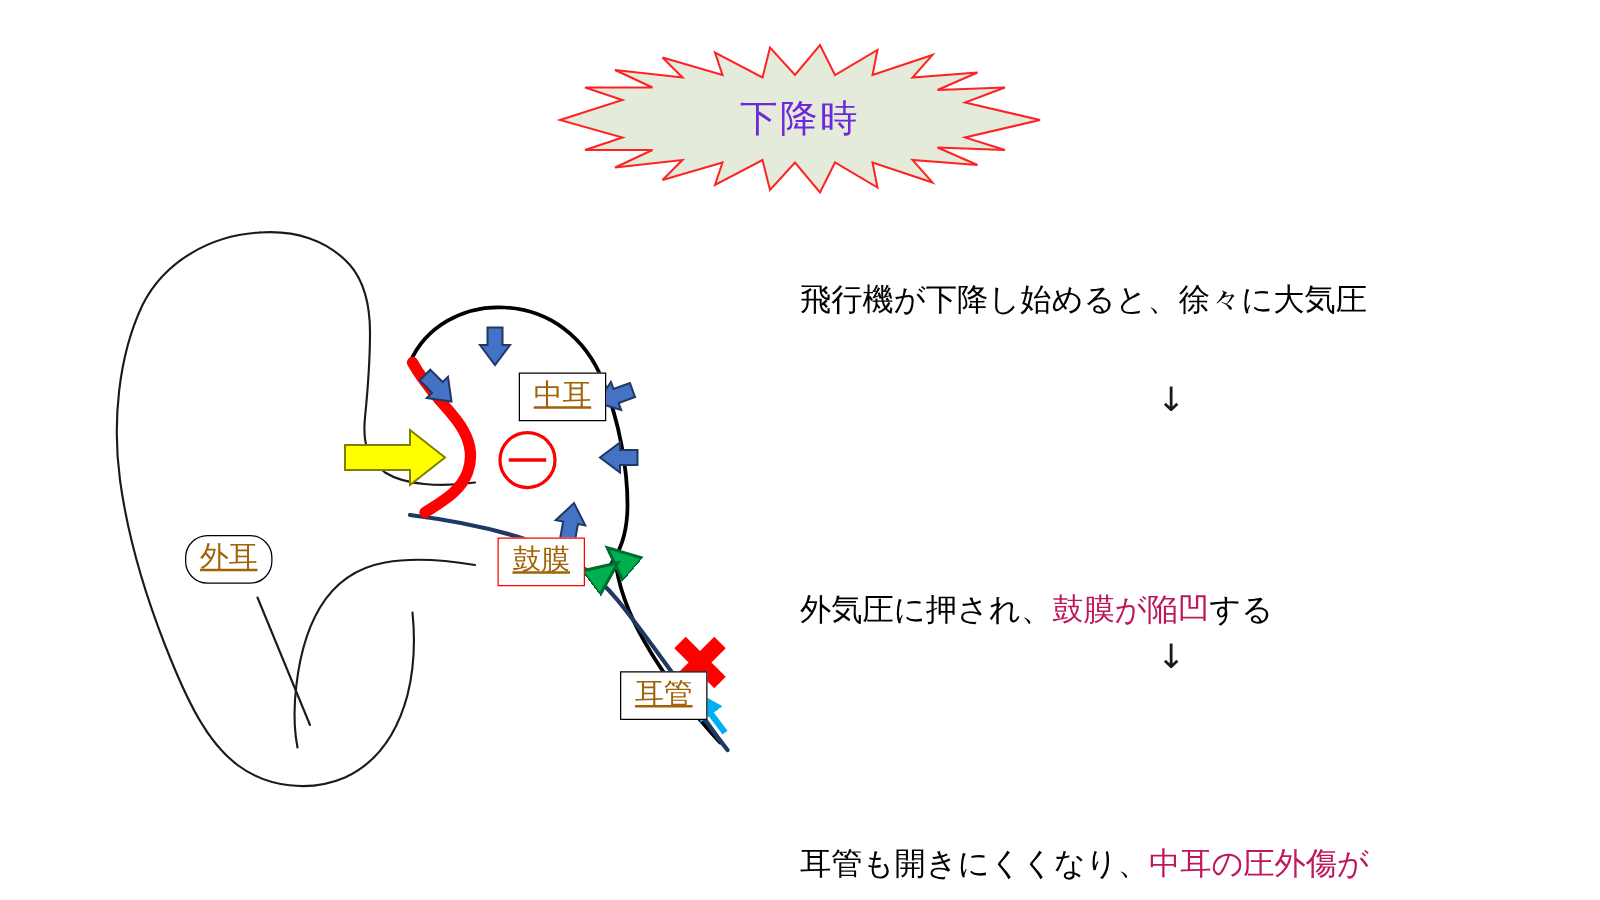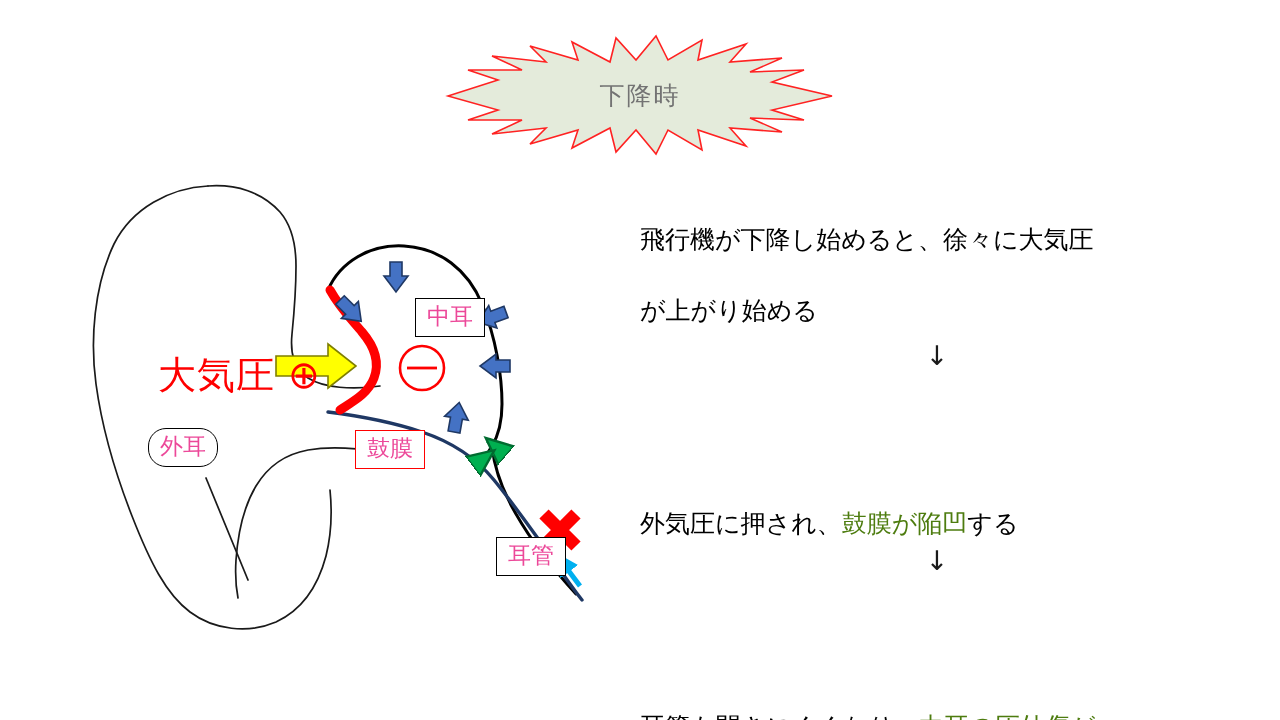--- a/index.html
+++ b/index.html
@@ -28,22 +28,22 @@
   #title-burst svg { display: block; }
   .burst-text {
     position: absolute;
     left: 0;
     top: 0;
     width: 420px;
     height: 130px;
     display: flex;
     align-items: center;
     justify-content: center;
-    color: #737373;
-    font-size: 25px;
+    color: #6d28d9;
+    font-size: 30px;
     letter-spacing: 2px;
     font-family: "DejaVu Sans", "Liberation Sans", sans-serif;
     pointer-events: none;
   }
 
   
   #ear-diagram {
     position: absolute;
     left: 40px;
     top: 170px;
@@ -53,25 +53,26 @@
   #ear-diagram svg { display: block; overflow: visible; }
 
   
   .dg-label {
     position: absolute;
     background: #ffffff;
     border: 1.6px solid #000000;
     font-family: "DejaVu Sans", "Liberation Sans", sans-serif;
     font-size: 23px;
     line-height: 1;
-    color: #ec4899;
+    color: #a16207;
     padding: 6px 11px 8px 11px;
     white-space: nowrap;
-  }
-  .dg-label.red-box { border-color: #ff0000; }
+    text-decoration: underline;
+  }
+  .dg-label.red-box { border-color: #ff0000; margin-left: 43px; }
 
   #label-middle-ear { left: 375px; top: 128px; }
   #label-outer-ear  { left: 108px; top: 258px; border-radius: 18px; }
   #label-eardrum    { left: 315px; top: 260px; }
   #label-tube       { left: 456px; top: 367px; }
 
   .dg-text {
     position: absolute;
     font-family: "DejaVu Sans", "Liberation Sans", sans-serif;
     white-space: nowrap;
@@ -91,21 +92,21 @@
     top: 186px;
     width: 630px;
   }
   .para {
     font-family: "DejaVu Sans", "Liberation Sans", sans-serif;
     font-size: 25px;
     line-height: 1.42;
     color: #000000;
     white-space: pre-line;
   }
-  .para .hl { color: #4d7c0f; }
+  .para .hl { color: #be185d; }
   .arrow-row {
     text-align: center;
     font-size: 27px;
     line-height: 1;
     color: #1a1a1a;
     font-family: "DejaVu Sans", "Liberation Sans", sans-serif;
   }
   #para-1 { margin: 0; }
   #arrow-1 { margin: 14px 0 0 0; padding-right: 36px; }
   #para-2 { margin: 30px 0 0 0; }
@@ -221,28 +222,26 @@
 
     <path d="M540,416 L516,384" stroke="#00b0f0" stroke-width="5" stroke-linecap="butt" marker-end="url(#mk-cyan)" fill="none"></path>
 
   </svg>
 
   <div class="dg-label" id="label-middle-ear">中耳</div>
   <div class="dg-label" id="label-outer-ear">外耳</div>
   <div class="dg-label red-box" id="label-eardrum">鼓膜</div>
   <div class="dg-label" id="label-tube">耳管</div>
 
-  <div class="dg-text" id="text-atm">大気圧 ⊕</div>
 </div>
 
 <div id="explanation">
 
   <div class="para" id="para-1">
     <span>飛行機が下降し始めると、徐々に大気圧</span><br>
-    <span>が上がり始める</span>
   </div>
 
   <div class="arrow-row" id="arrow-1">↓</div>
 
   <div class="para" id="para-2">
     <br>
     <span>外気圧に押され、</span><span class="hl">鼓膜が陥凹</span><span>する</span>
   </div>
 
   <div class="arrow-row" id="arrow-2">↓</div>

